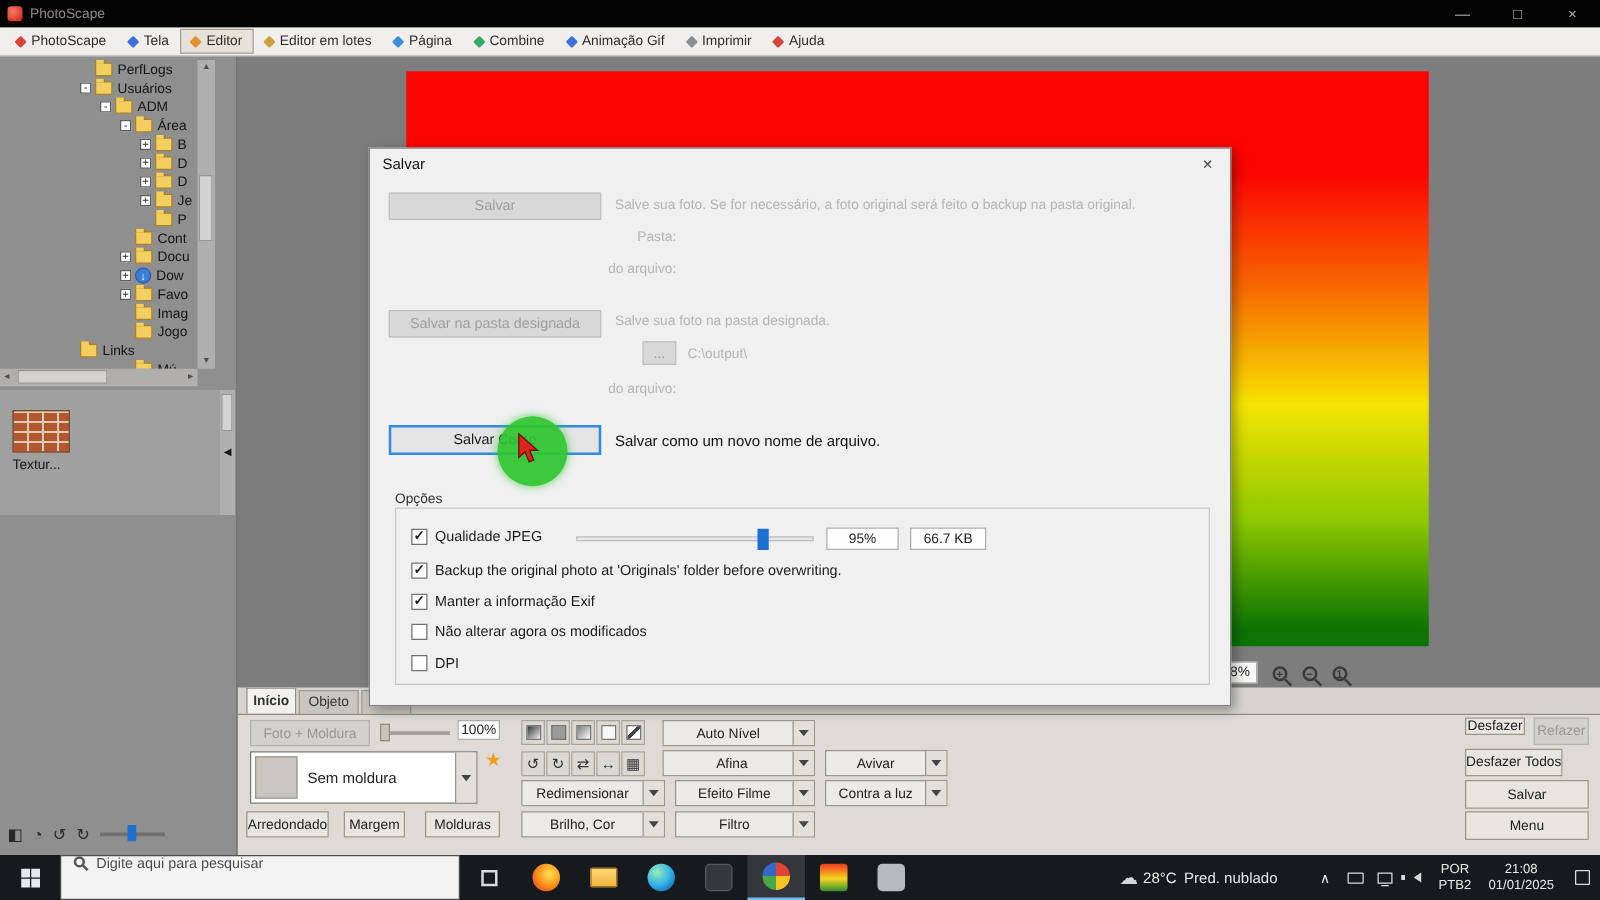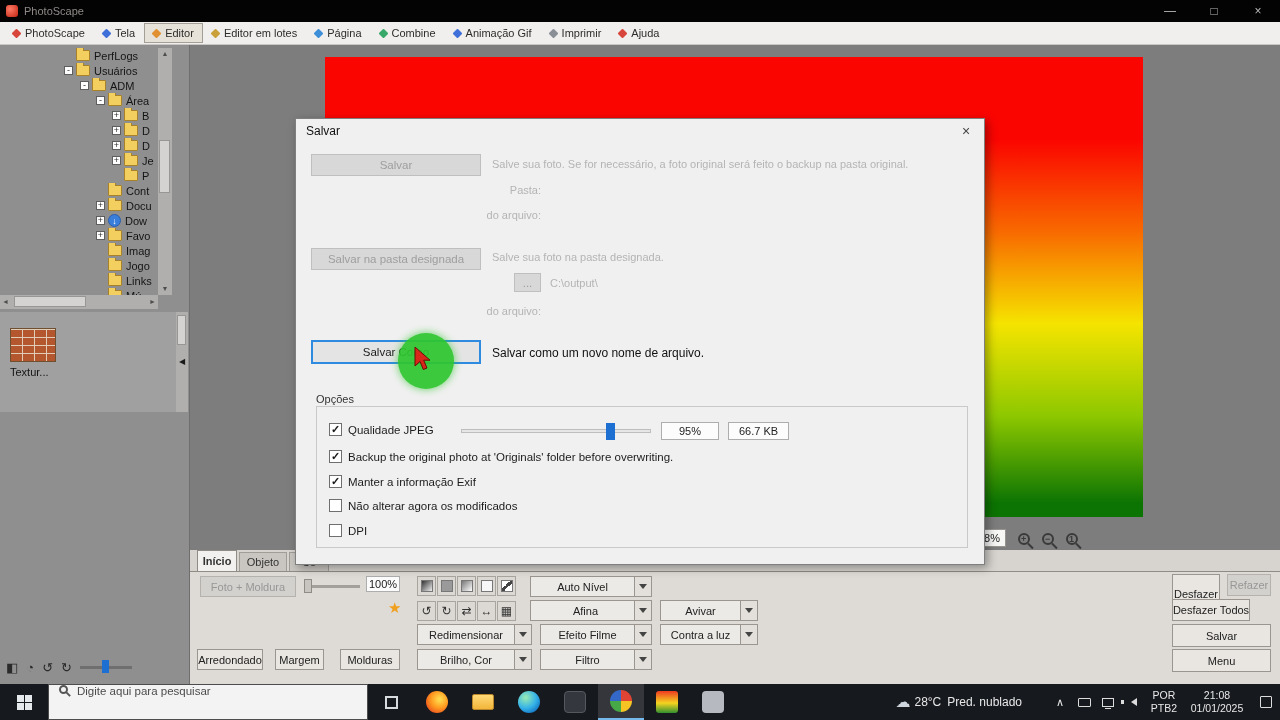--- a/index.html
+++ b/index.html
@@ -222,21 +222,21 @@
       <div class="trow" style="padding-left:96px">
           <span class="tg"></span>
           <span class="fold"></span>
           <span>Imag</span>
         </div>
       <div class="trow" style="padding-left:96px">
           <span class="tg"></span>
           <span class="fold"></span>
           <span>Jogo</span>
         </div>
-      <div class="trow" style="padding-left:96px">
+      <div class="trow" style="padding-left:52px">
           <span class="tg"></span>
           <span class="fold"></span>
           <span>Links</span>
         </div>
       <div class="trow" style="padding-left:96px">
           <span class="tg"></span>
           <span class="fold"></span>
           <span>Mú</span>
         </div>
     </div>
@@ -298,20 +298,27 @@
   <div id="editorpanel">
     <div class="etab active" style="left:7px;width:40px">Início</div>
     <div class="etab" style="left:49px;width:48px">Objeto</div>
     <div class="etab" style="left:99px;width:40px">Co</div>
     <div id="editcontent">
 
       <div class="btn dis" style="left:10px;top:4px;width:96px;height:21px">Foto + Moldura</div>
       <span class="abs" style="left:114px;top:13px;width:56px;height:3px;background:#a39f9a"></span>
       <span class="abs" style="left:114px;top:7px;width:8px;height:14px;background:#c8c5c0;border:1px solid #8f8b85"></span>
       <div class="valbox" style="left:176px;top:4px;width:34px;height:16px">100%</div>
+      <div class="abs" style="left:10px;top:29px;width:182px;height:42px;background:#fff;border:1px solid #7a766f">
+        <span class="abs" style="left:3px;top:3px;width:34px;height:34px;background:#c9c6c1;border:1px solid #9a968f"></span>
+        <span class="abs" style="left:45px;top:13px;font-size:12px;color:#222">Sem moldura</span>
+        <span class="arrowseg">
+            <span class="tri"></span>
+          </span>
+      </div>
       <span class="abs" style="left:198px;top:27px;font-size:15px;color:#f0a020">★</span>
       <div class="btn" style="left:7px;top:77px;width:66px;height:21px">Arredondado</div>
       <div class="btn" style="left:85px;top:77px;width:49px;height:21px">Margem</div>
       <div class="btn" style="left:150px;top:77px;width:60px;height:21px">Molduras</div>
 
       <div class="swatchbtn" style="left:227px;top:4px">
           <span class="swatch" style="background:linear-gradient(135deg,#333,#eee)"></span>
         </div>
       <div class="swatchbtn" style="left:247px;top:4px">
           <span class="swatch" style="background:#9a9a9a"></span>
@@ -374,21 +381,21 @@
             <span class="tri"></span>
           </span>
         </div>
       <div class="combo" style="left:350px;top:77px;width:112px;height:21px">
           <span style="margin-right:17px">Filtro</span>
           <span class="arrowseg">
             <span class="tri"></span>
           </span>
         </div>
 
-      <div class="btn" style="left:982px;top:2px;width:48px;height:40px">Desfazer</div>
+      <div class="btn" style="left:982px;top:2px;width:48px;height:14px">Desfazer</div>
       <div class="btn dis" style="left:1037px;top:2px;width:44px;height:22px">Refazer</div>
       <div class="btn" style="left:982px;top:27px;width:78px;height:22px">Desfazer Todos</div>
       <div class="btn" style="left:982px;top:52px;width:99px;height:23px">Salvar</div>
       <div class="btn" style="left:982px;top:77px;width:99px;height:23px">Menu</div>
     </div>
   </div>
 
   <div id="dialog">
     <div class="dtitle">Salvar</div>
     <div class="dclose">×</div>

